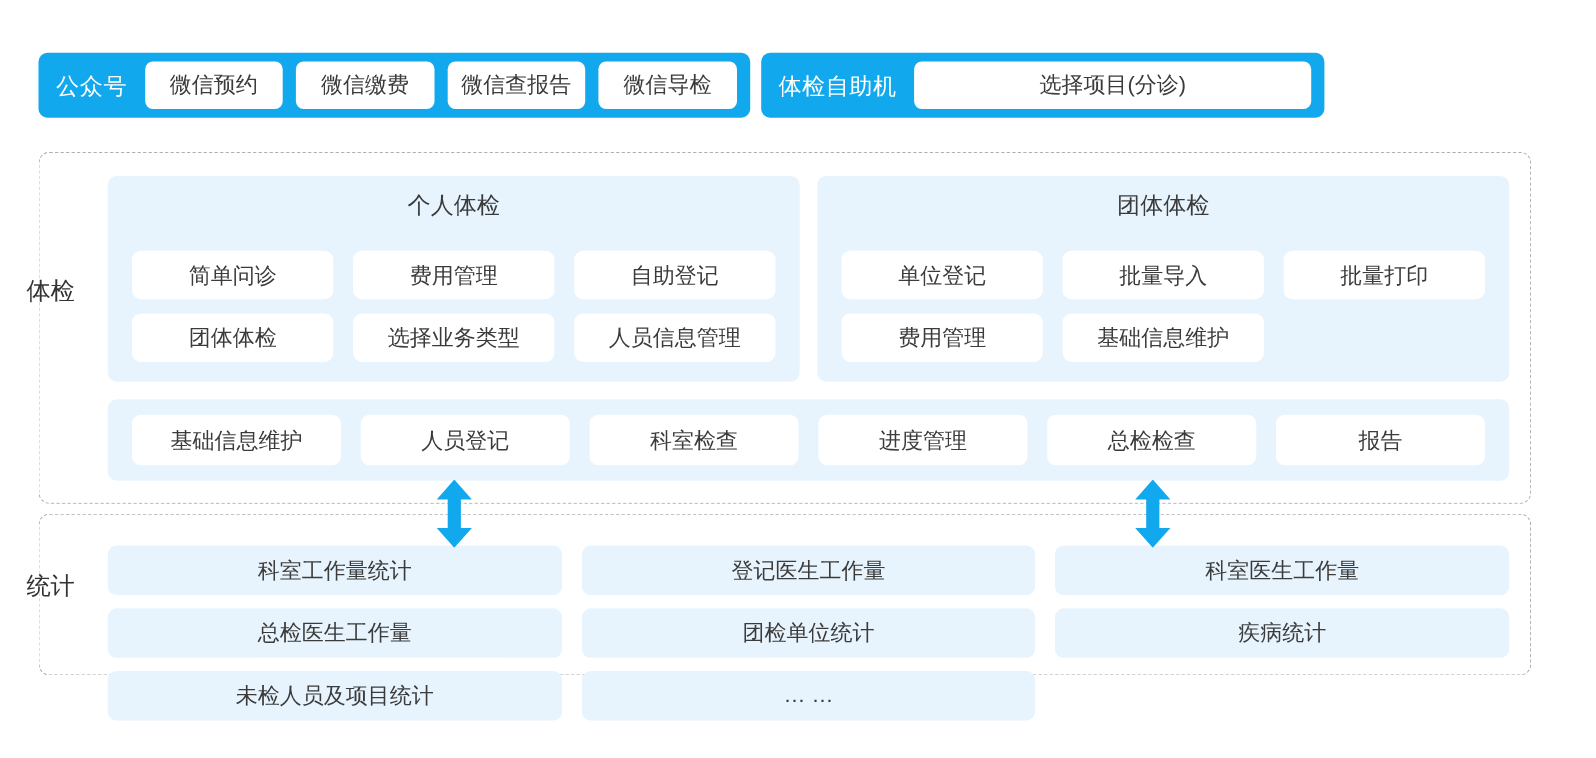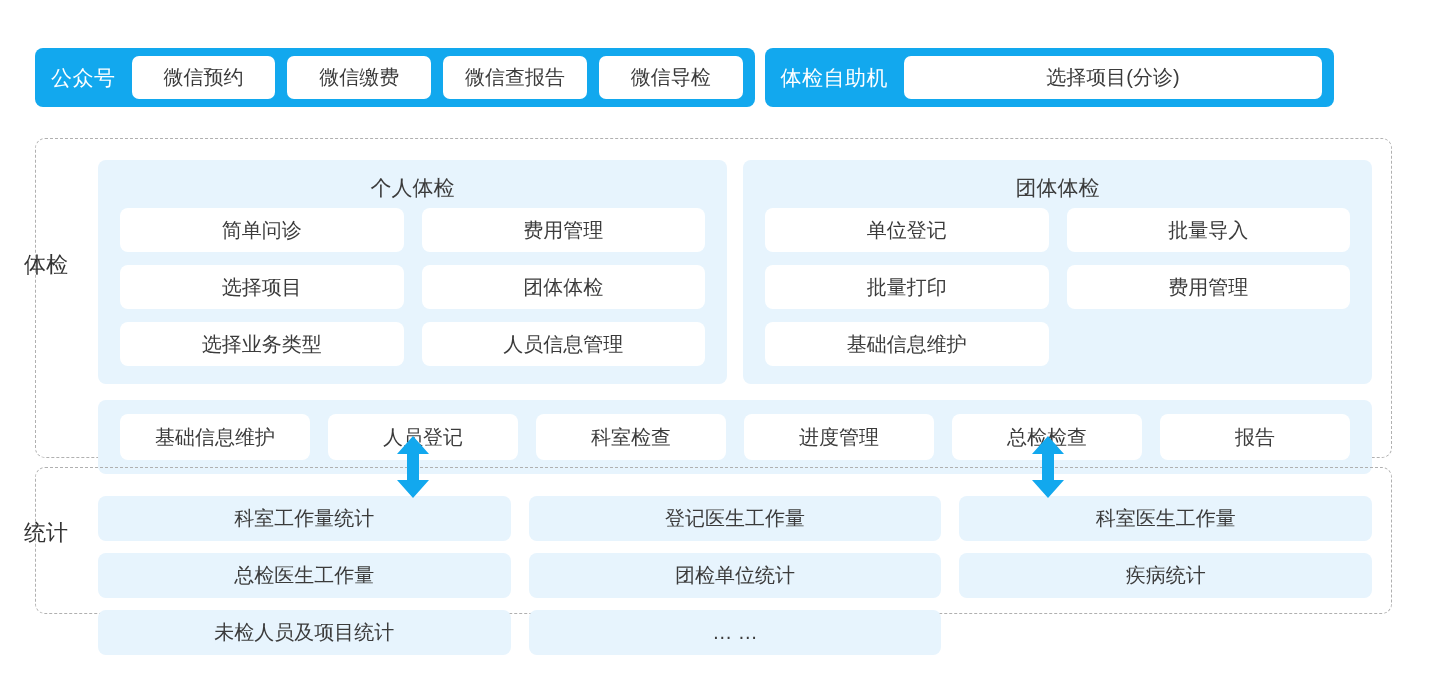--- a/index.html
+++ b/index.html
@@ -19,21 +19,21 @@
     position: relative;
     width: 1451px;
     height: 689px;
   }
 
   
   .top-row {
     position: absolute;
     left: 35px;
     top: 48px;
-    width: 1299px;
+    width: 1169px;
     height: 59px;
     display: flex;
     gap: 10px;
   }
   .channel-bar {
     background: #12A8EE;
     border-radius: 8px;
     display: flex;
     align-items: center;
     padding: 0 12px;
@@ -110,26 +110,26 @@
     background: #E7F4FD;
     border-radius: 8px;
     padding: 14px 22px 18px 22px;
     box-sizing: border-box;
     flex: 1;
   }
   .group-title {
     text-align: center;
     font-size: 21px;
     color: #3b3b3b;
-    margin-bottom: 6px;
+    margin-bottom: 26px;
     line-height: 28px;
   }
   .group-grid {
     display: grid;
-    grid-template-columns: repeat(2, 1fr);
+    grid-template-columns: repeat(3, 1fr);
     gap: 13px 18px;
   }
   .tile {
     background: #ffffff;
     border-radius: 8px;
     height: 44px;
     display: flex;
     align-items: center;
     justify-content: center;
     font-size: 20px;
@@ -208,21 +208,21 @@
 
   <div class="exam-inner">
 
     <div class="group-row">
 
       <div class="group-panel">
         <div class="group-title">个人体检</div>
         <div class="group-grid">
           <div class="tile">简单问诊</div>
           <div class="tile">费用管理</div>
-          <div class="tile">选择项目</div>
+          <div class="tile">自助登记</div>
           <div class="tile">团体体检</div>
           <div class="tile">选择业务类型</div>
           <div class="tile">人员信息管理</div>
         </div>
       </div>
 
       <div class="group-panel">
         <div class="group-title">团体体检</div>
         <div class="group-grid">
           <div class="tile">单位登记</div>

